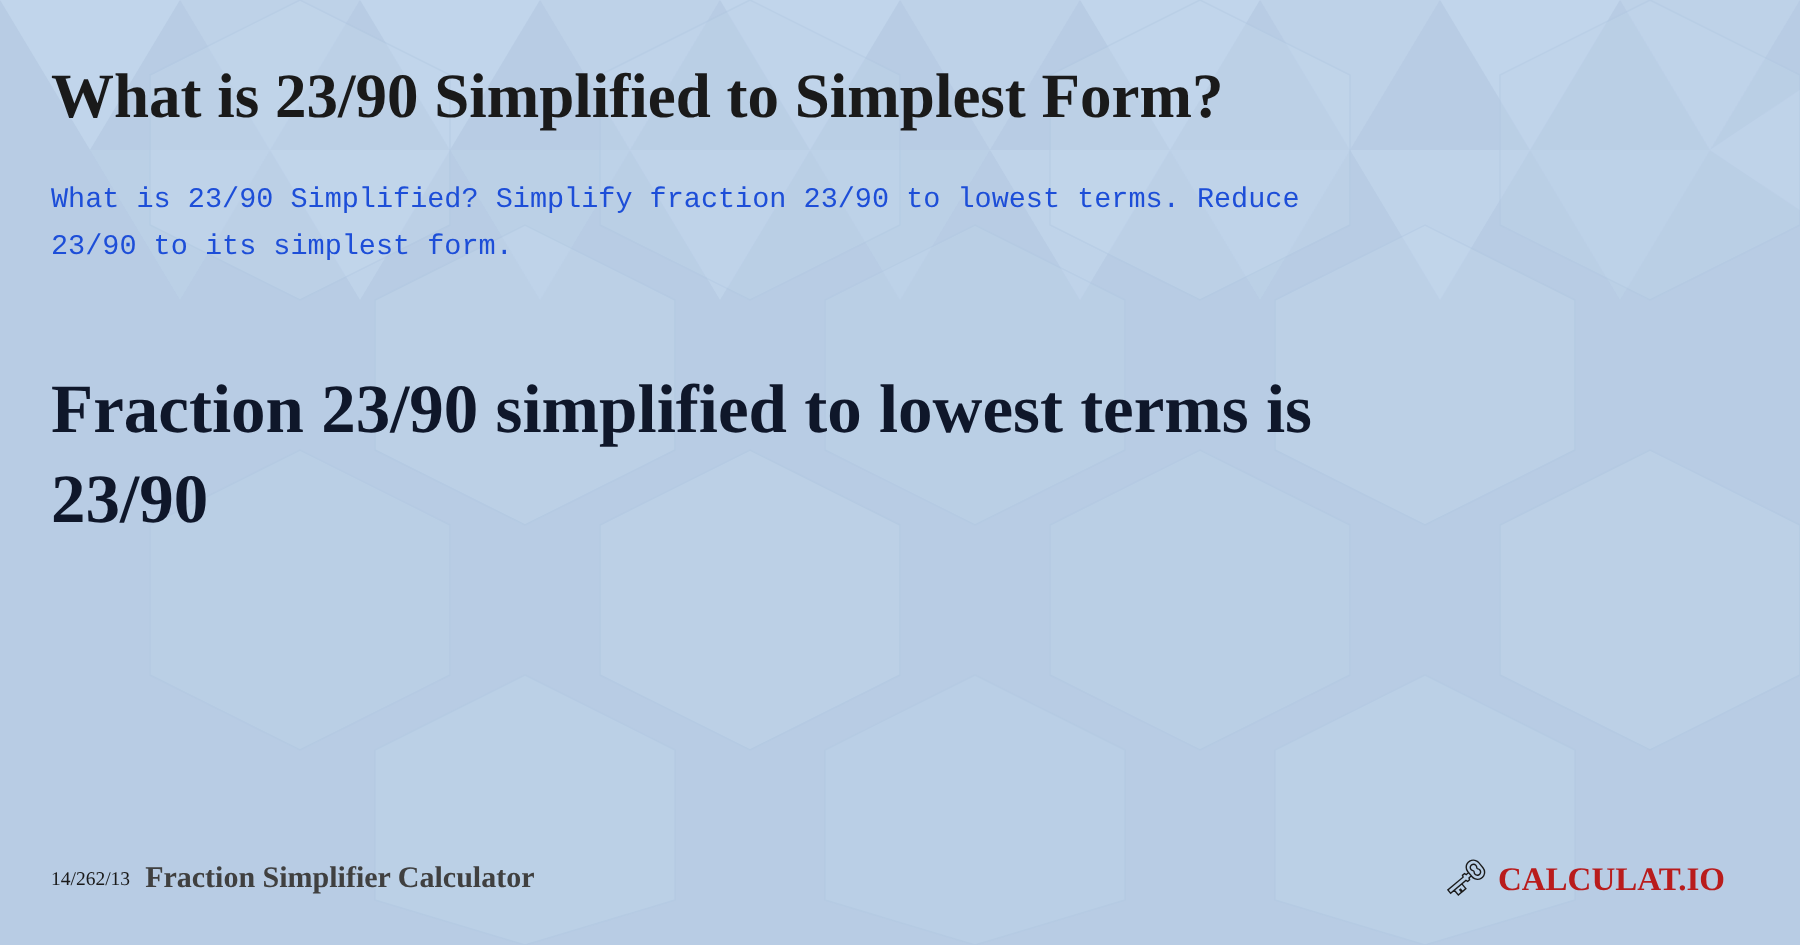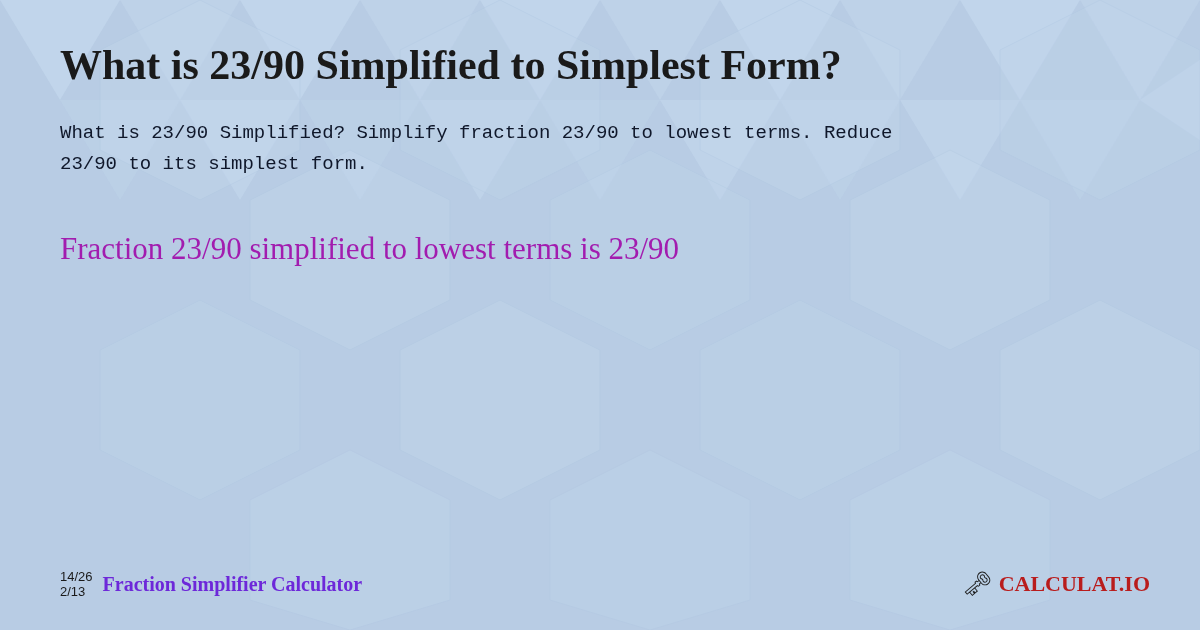--- a/index.html
+++ b/index.html
@@ -23,21 +23,21 @@
     }
 
     .bg-pattern svg {
       width: 100%;
       height: 100%;
     }
 
     .content {
       position: relative;
       z-index: 1;
-      padding: 40px 50px 30px 60px;
+      padding: 40px 50px 30px 34px;
       height: 100%;
       display: flex;
       flex-direction: column;
       justify-content: space-between;
     }
 
     .main-content {
       flex: 1;
     }
 
@@ -47,62 +47,62 @@
       font-weight: bold;
       color: #1a1a1a;
       line-height: 1.2;
       margin-bottom: 28px;
       max-width: 900px;
     }
 
     .description {
       font-family: 'Courier New', Courier, monospace;
       font-size: 19px;
-      color: #0f172a;
+      color: #1d4ed8;
       line-height: 1.6;
       max-width: 860px;
-      margin-bottom: 50px;
+      margin-bottom: 64px;
     }
 
     .result-heading {
       font-family: Georgia, serif;
-      font-size: 31px;
-      font-weight: normal;
-      color: #a21caf;
+      font-size: 46px;
+      font-weight: bold;
+      color: #0f172a;
       line-height: 1.3;
       max-width: 880px;
     }
 
     .footer {
       display: flex;
       align-items: center;
       justify-content: space-between;
       padding-top: 10px;
     }
 
     .footer-left {
       display: flex;
       align-items: center;
       gap: 10px;
     }
 
     .fraction-stack {
       display: flex;
-      flex-direction: column;
-      font-family: Liberation Sans, sans-serif;
+      flex-direction: row;
+      font-family: Liberation Serif, serif;
       font-size: 13px;
       color: #1a1a1a;
       line-height: 1.2;
     }
 
     .footer-brand {
       font-family: Georgia, serif;
       font-size: 20px;
       font-weight: bold;
-      color: #6d28d9;
+      color: #404040;
     }
 
     .footer-logo {
       display: flex;
       align-items: center;
       gap: 6px;
     }
 
     .logo-text {
       font-family: Georgia, serif;

